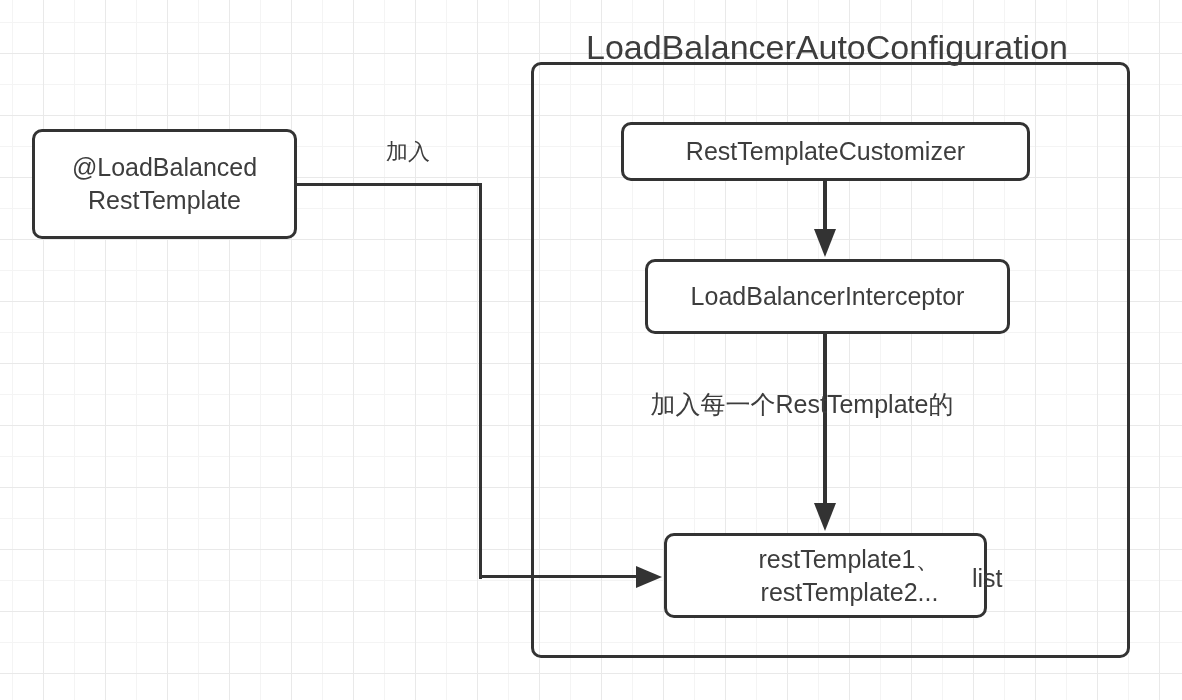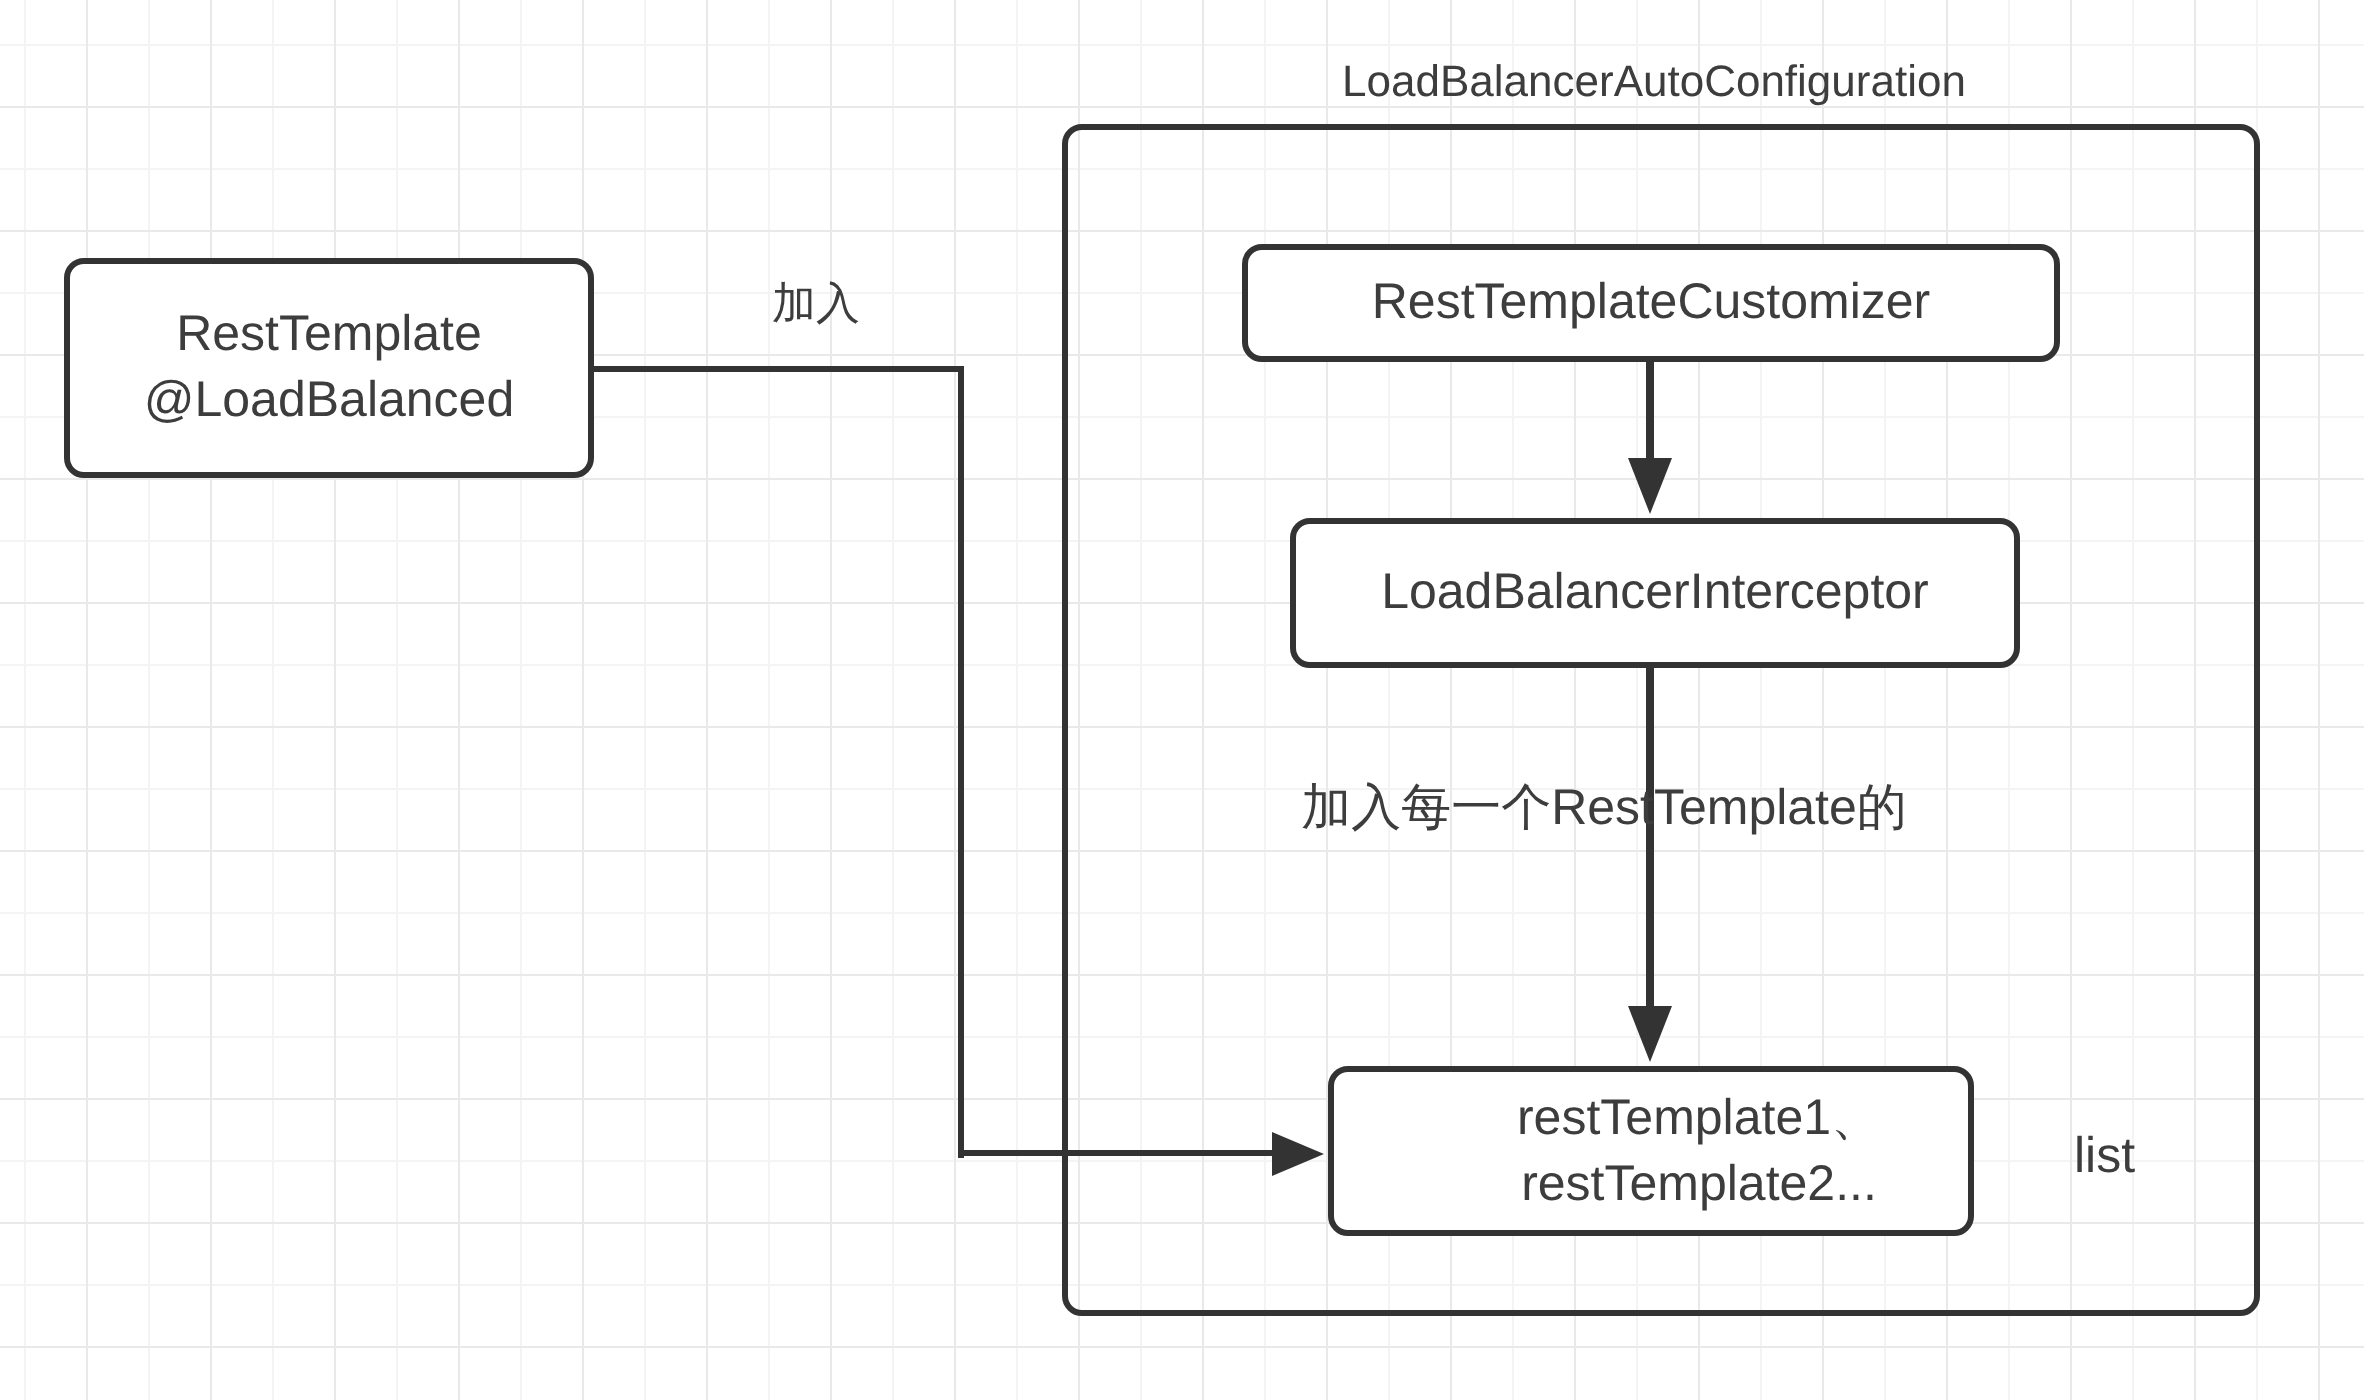--- a/index.html
+++ b/index.html
@@ -43,21 +43,21 @@
     border: 3.5px solid #333333;
     border-radius: 10px;
     background: transparent;
     z-index: 1;
   }
 
   .diagram-title {
     position: absolute;
     left: 531px; top: 28px; width: 592px;
     text-align: center;
-    font-size: 22px;
+    font-size: 34px;
     z-index: 2;
     white-space: nowrap;
   }
 
   .node-annotated-rest-template { left: 32px;  top: 129px; width: 265px; height: 110px; }
   .node-customizer              { left: 621px; top: 122px; width: 409px; height: 59px;  }
   .node-interceptor             { left: 645px; top: 259px; width: 365px; height: 75px;  }
   .node-list                    { left: 664px; top: 533px; width: 323px; height: 85px; padding-left: 48px;  }
 
   .line { position: absolute; background: #333333; z-index: 2; }
@@ -95,21 +95,21 @@
     position: absolute;
     left: 622px; top: 388px; width: 360px;
     text-align: center;
     font-size: 25px;
     line-height: 33px;
     z-index: 3;
   }
 
   .label-list {
     position: absolute;
-    left: 1037px; top: 564px;
+    left: 972px; top: 564px;
     font-size: 25px;
     z-index: 3;
     white-space: nowrap;
     text-align: center;
   }
 </style>
 </head>
 <body>
 
 <div class="canvas">
@@ -123,22 +123,22 @@
   <div class="line seg-join-h2"></div>
   <div class="arrowhead arrow-right head-join"></div>
 
   <div class="line seg-cust-int"></div>
   <div class="arrowhead arrow-down head-cust-int"></div>
 
   <div class="line seg-int-list"></div>
   <div class="arrowhead arrow-down head-int-list"></div>
 
   <div class="node node-annotated-rest-template">
+    <span>@LoadBalanced</span>
     <span>RestTemplate</span>
-    <span>@LoadBalanced</span>
   </div>
 
   <div class="node node-customizer">
     <span>RestTemplateCustomizer</span>
   </div>
 
   <div class="node node-interceptor">
     <span>LoadBalancerInterceptor</span>
   </div>
 

